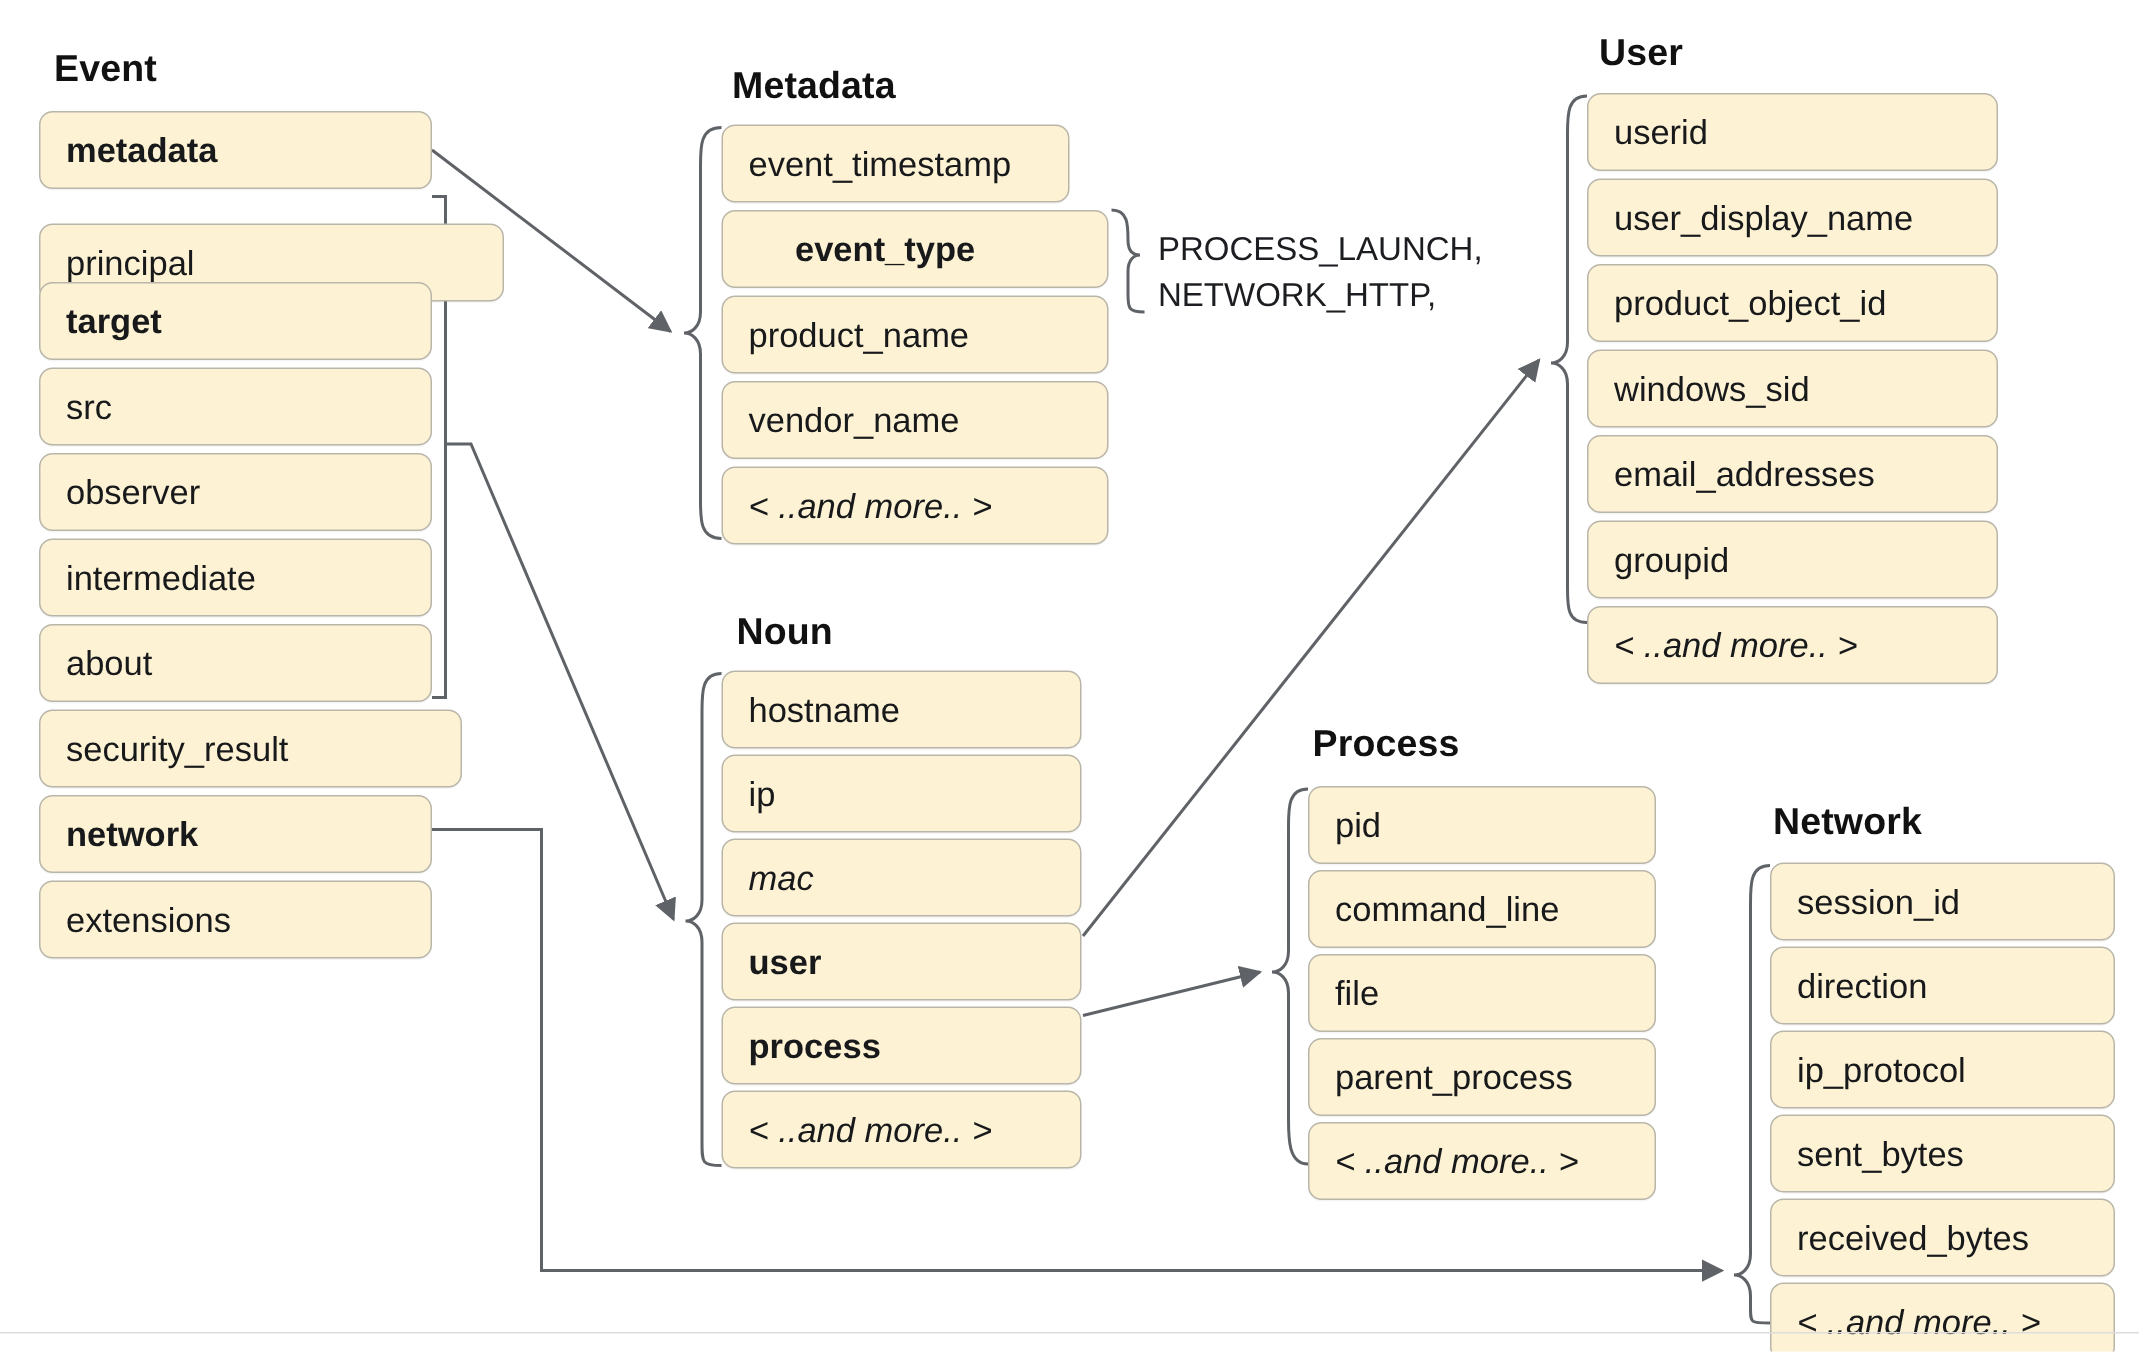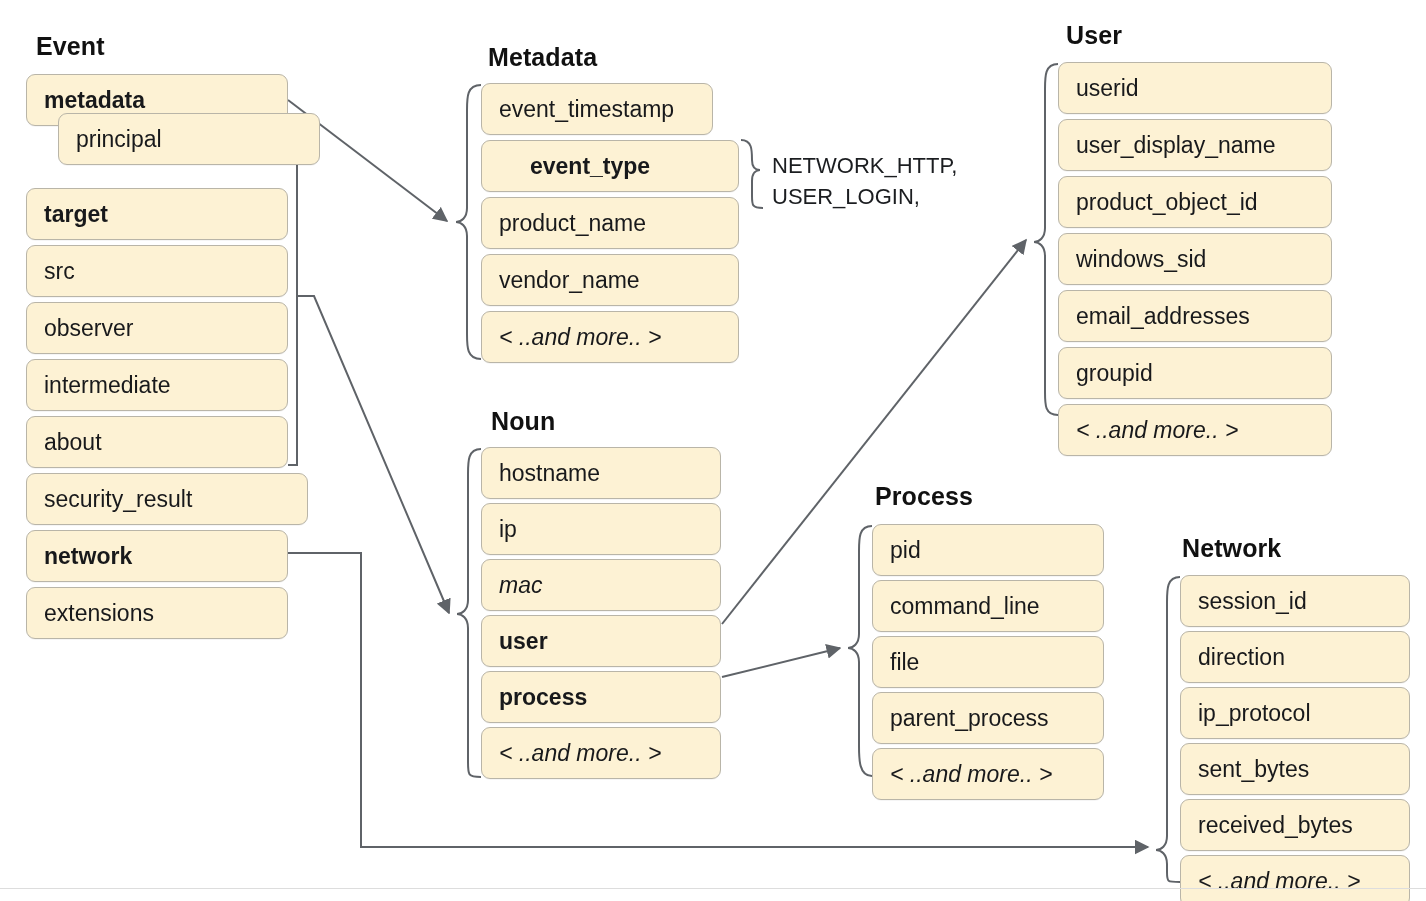--- a/index.html
+++ b/index.html
@@ -101,21 +101,21 @@
     <path d="M 722 624 L 1026 240" fill="none" stroke="#5f6368" stroke-width="2" marker-end="url(#arrow)"></path>
 
     <path d="M 722 677 L 840 648" fill="none" stroke="#5f6368" stroke-width="2" marker-end="url(#arrow)"></path>
 
     <path d="M 741 140 C 752 140 752 150 752 160 C 752 168 756 170 760 170 C 756 170 752 173 752 181 L 752 196 C 752 205 752 208 763 208" fill="none" stroke="#5f6368" stroke-width="2"></path>
   </svg>
 
   <div id="groups-root">
       <div class="group-title" style="left: 36px; top: 32px;">Event</div>
       <div class="field bold" style="left: 26px; top: 74px; width: 262px; height: 52px;">metadata</div>
-      <div class="field" style="left: 26px; top: 113px; width: 262px; height: 52px; margin-left: 32px;">principal</div>
+      <div class="field" style="left: 26px; top: 149px; width: 310px; height: 52px;">principal</div>
       <div class="field bold" style="left: 26px; top: 188px; width: 262px; height: 52px;">target</div>
       <div class="field" style="left: 26px; top: 245px; width: 262px; height: 52px;">src</div>
       <div class="field" style="left: 26px; top: 302px; width: 262px; height: 52px;">observer</div>
       <div class="field" style="left: 26px; top: 359px; width: 262px; height: 52px;">intermediate</div>
       <div class="field" style="left: 26px; top: 416px; width: 262px; height: 52px;">about</div>
       <div class="field" style="left: 26px; top: 473px; width: 282px; height: 52px;">security_result</div>
       <div class="field bold" style="left: 26px; top: 530px; width: 262px; height: 52px;">network</div>
       <div class="field" style="left: 26px; top: 587px; width: 262px; height: 52px;">extensions</div>
       <div class="group-title" style="left: 488px; top: 43px;">Metadata</div>
       <div class="field" style="left: 481px; top: 83px; width: 232px; height: 52px;">event_timestamp</div>
@@ -146,17 +146,17 @@
       <div class="field more" style="left: 872px; top: 748px; width: 232px; height: 52px;">&lt; ..and more.. &gt;</div>
       <div class="group-title" style="left: 1182px; top: 534px;">Network</div>
       <div class="field" style="left: 1180px; top: 575px; width: 230px; height: 52px;">session_id</div>
       <div class="field" style="left: 1180px; top: 631px; width: 230px; height: 52px;">direction</div>
       <div class="field" style="left: 1180px; top: 687px; width: 230px; height: 52px;">ip_protocol</div>
       <div class="field" style="left: 1180px; top: 743px; width: 230px; height: 52px;">sent_bytes</div>
       <div class="field" style="left: 1180px; top: 799px; width: 230px; height: 52px;">received_bytes</div>
       <div class="field more" style="left: 1180px; top: 855px; width: 230px; height: 52px;">&lt; ..and more.. &gt;</div>
     </div>
   <div id="annots-root">
-      <div class="annot" style="left: 772px; top: 150px;"><div>NETWORK_HTTP,</div><div>USER_LOGIN,</div></div>
+      <div class="annot" style="left: 772px; top: 150px;"><div>PROCESS_LAUNCH,</div><div>NETWORK_HTTP,</div></div>
     </div>
 
   <div class="footer-rule"></div>
 </div>
 
 </body></html>

